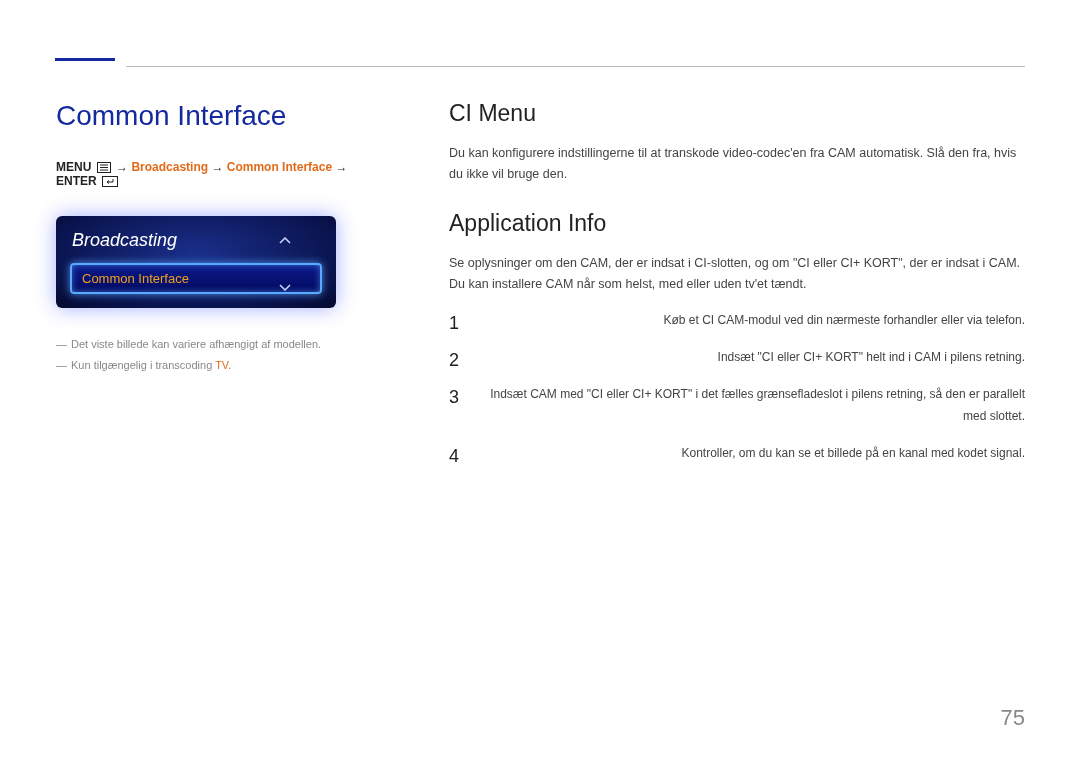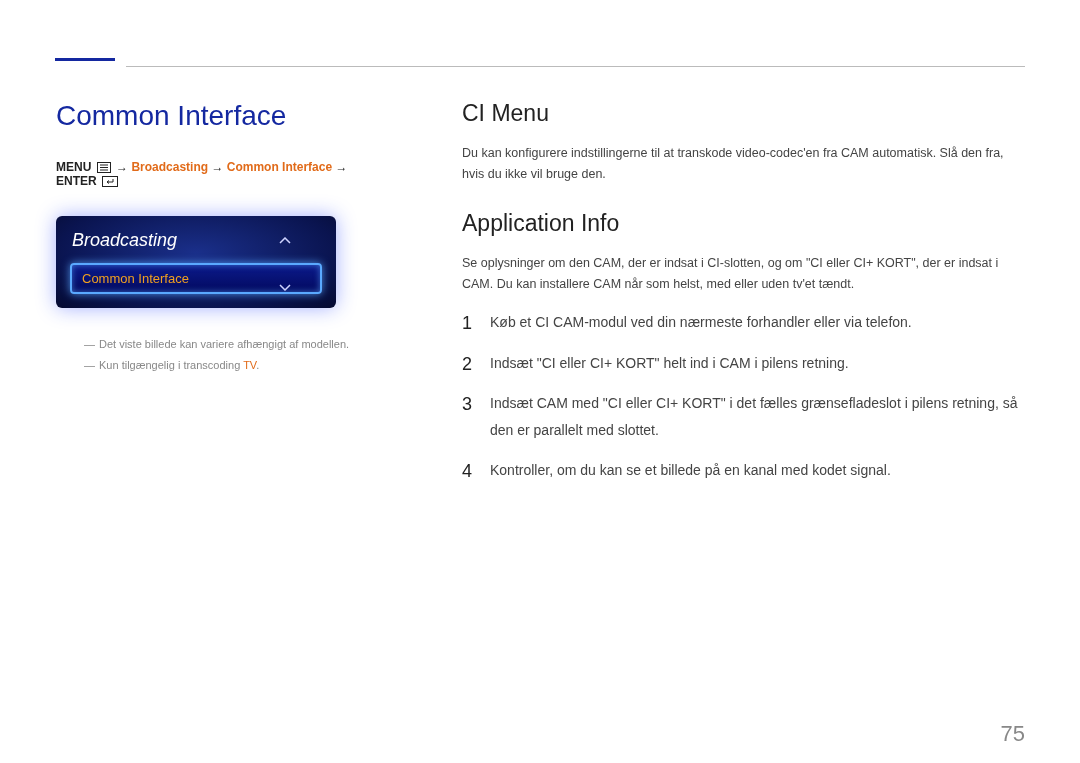--- a/index.html
+++ b/index.html
@@ -29,21 +29,21 @@
   }
   .left-col {
     position: absolute;
     top: 100px;
     left: 56px;
     width: 310px;
   }
   .right-col {
     position: absolute;
     top: 100px;
-    left: 462px;
+    left: 449px;
     right: 55px;
   }
   .page-title {
     font-size: 28px;
     font-weight: 400;
     color: #1428a0;
     letter-spacing: 0px;
     margin-bottom: 28px;
   }
   .breadcrumb {
@@ -95,21 +95,20 @@
     border-radius: 4px;
     padding: 6px 10px;
     color: #f0a020;
     font-size: 13px;
     box-shadow: 0 0 8px rgba(90,169,255,0.8), inset 0 0 6px rgba(90,169,255,0.6);
   }
   .notes {
     font-size: 11px;
     color: #888;
     line-height: 1.9;
-    margin-left: 28px;
   }
   .notes .dash { color: #888; margin-right: 4px; }
   .notes .orange { color: #e16b1a; }
   .section-h {
     font-size: 23px;
     font-weight: 400;
     color: #222;
     margin-bottom: 16px;
   }
   .section-p {
@@ -119,39 +118,40 @@
     margin-bottom: 24px;
   }
   .section-p .orange { color: #e16b1a; }
   ol.steps {
     list-style: none;
     counter-reset: step;
     margin-top: 6px;
   }
   ol.steps li {
     counter-increment: step;
-    font-size: 14px;
+    font-size: 12px;
     color: #444;
     line-height: 1.9;
     padding-left: 28px;
     position: relative;
     margin-bottom: 14px;
+    text-align: right;
   }
   ol.steps li::before {
     content: counter(step);
     position: absolute;
     left: 0;
     top: -3px;
     font-size: 18px;
     font-weight: 400;
     color: #222;
   }
   .page-num {
     position: absolute;
-    bottom: 16px;
+    bottom: 32px;
     right: 55px;
     font-size: 22px;
     color: #888;
   }
 </style>
 </head>
 <body>
 
 <div class="top-accent"></div>
 <div class="top-rule"></div>

